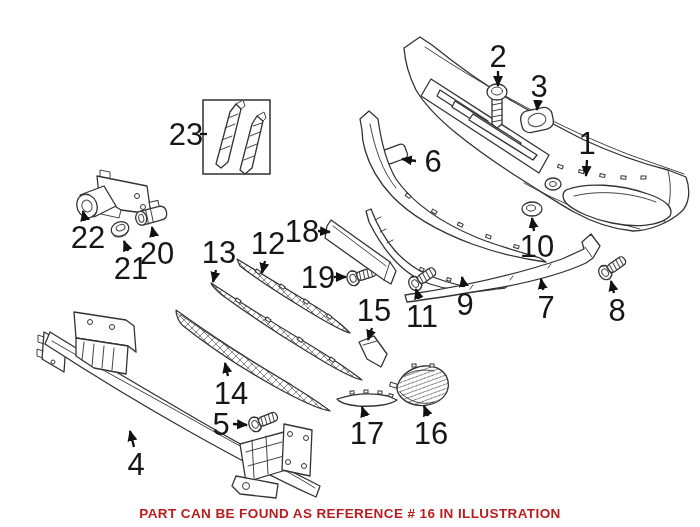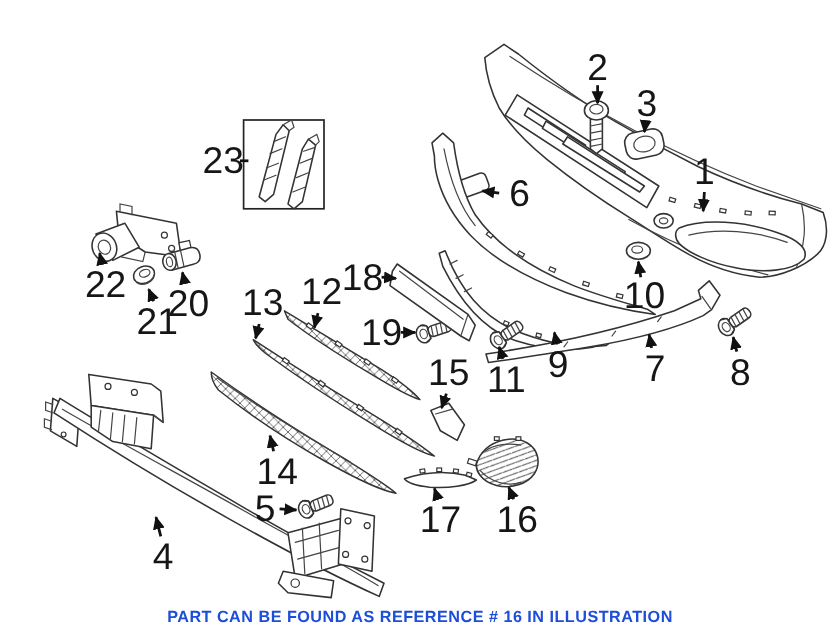--- a/index.html
+++ b/index.html
@@ -272,14 +272,14 @@
         <text x="157" y="253" class="ref" dominant-baseline="central">20</text>
         <path d="M128,251 L124,241" class="arrow" marker-end="url(#ah)"></path>
         <text x="131" y="268" class="ref" dominant-baseline="central">21</text>
         <path d="M85,220 L83,211" class="arrow" marker-end="url(#ah)"></path>
         <text x="88" y="237" class="ref" dominant-baseline="central">22</text>
         <path d="M200,134 L207,134" class="arrow"></path>
         <text x="186" y="134" class="ref" dominant-baseline="central">23</text>
       </g>
 </svg>
 
-<div class="caption" style="color: #1d4ed8;">PART CAN BE FOUND AS REFERENCE # 16 IN ILLUSTRATION</div>
+<div class="caption" style="color: #b91c1c;">PART CAN BE FOUND AS REFERENCE # 16 IN ILLUSTRATION</div>
 </div>
 
 </body></html>

